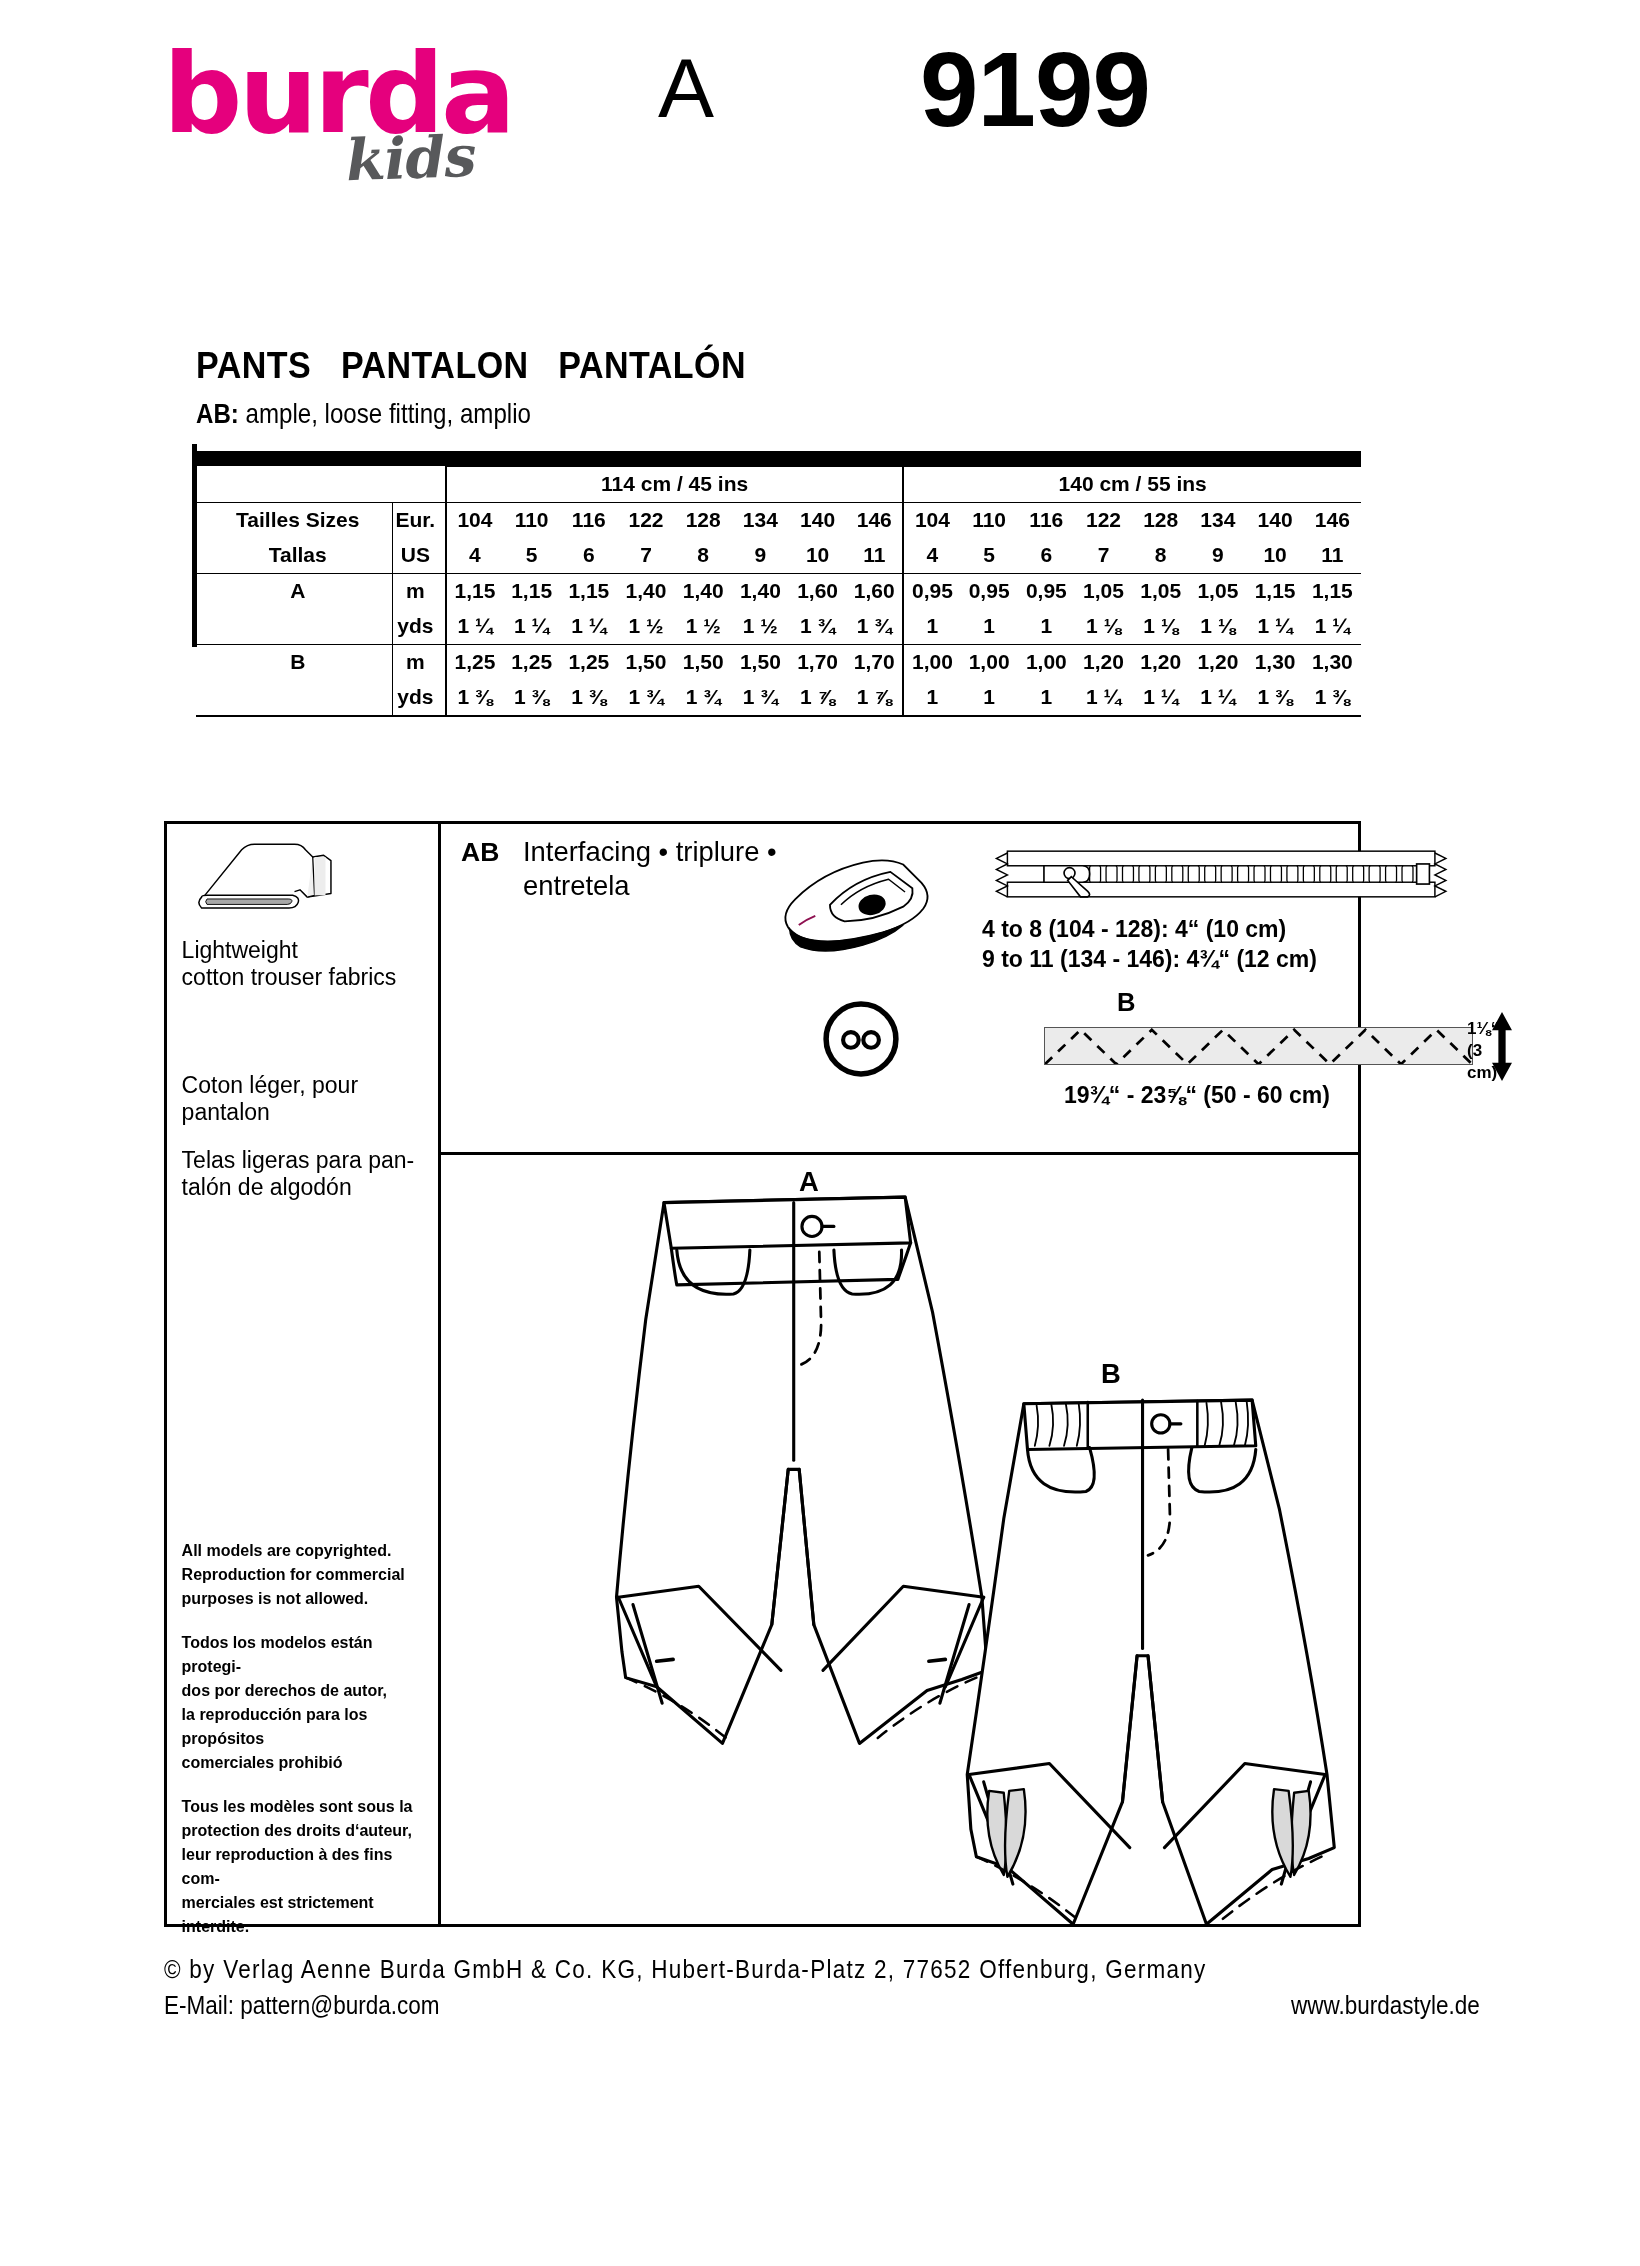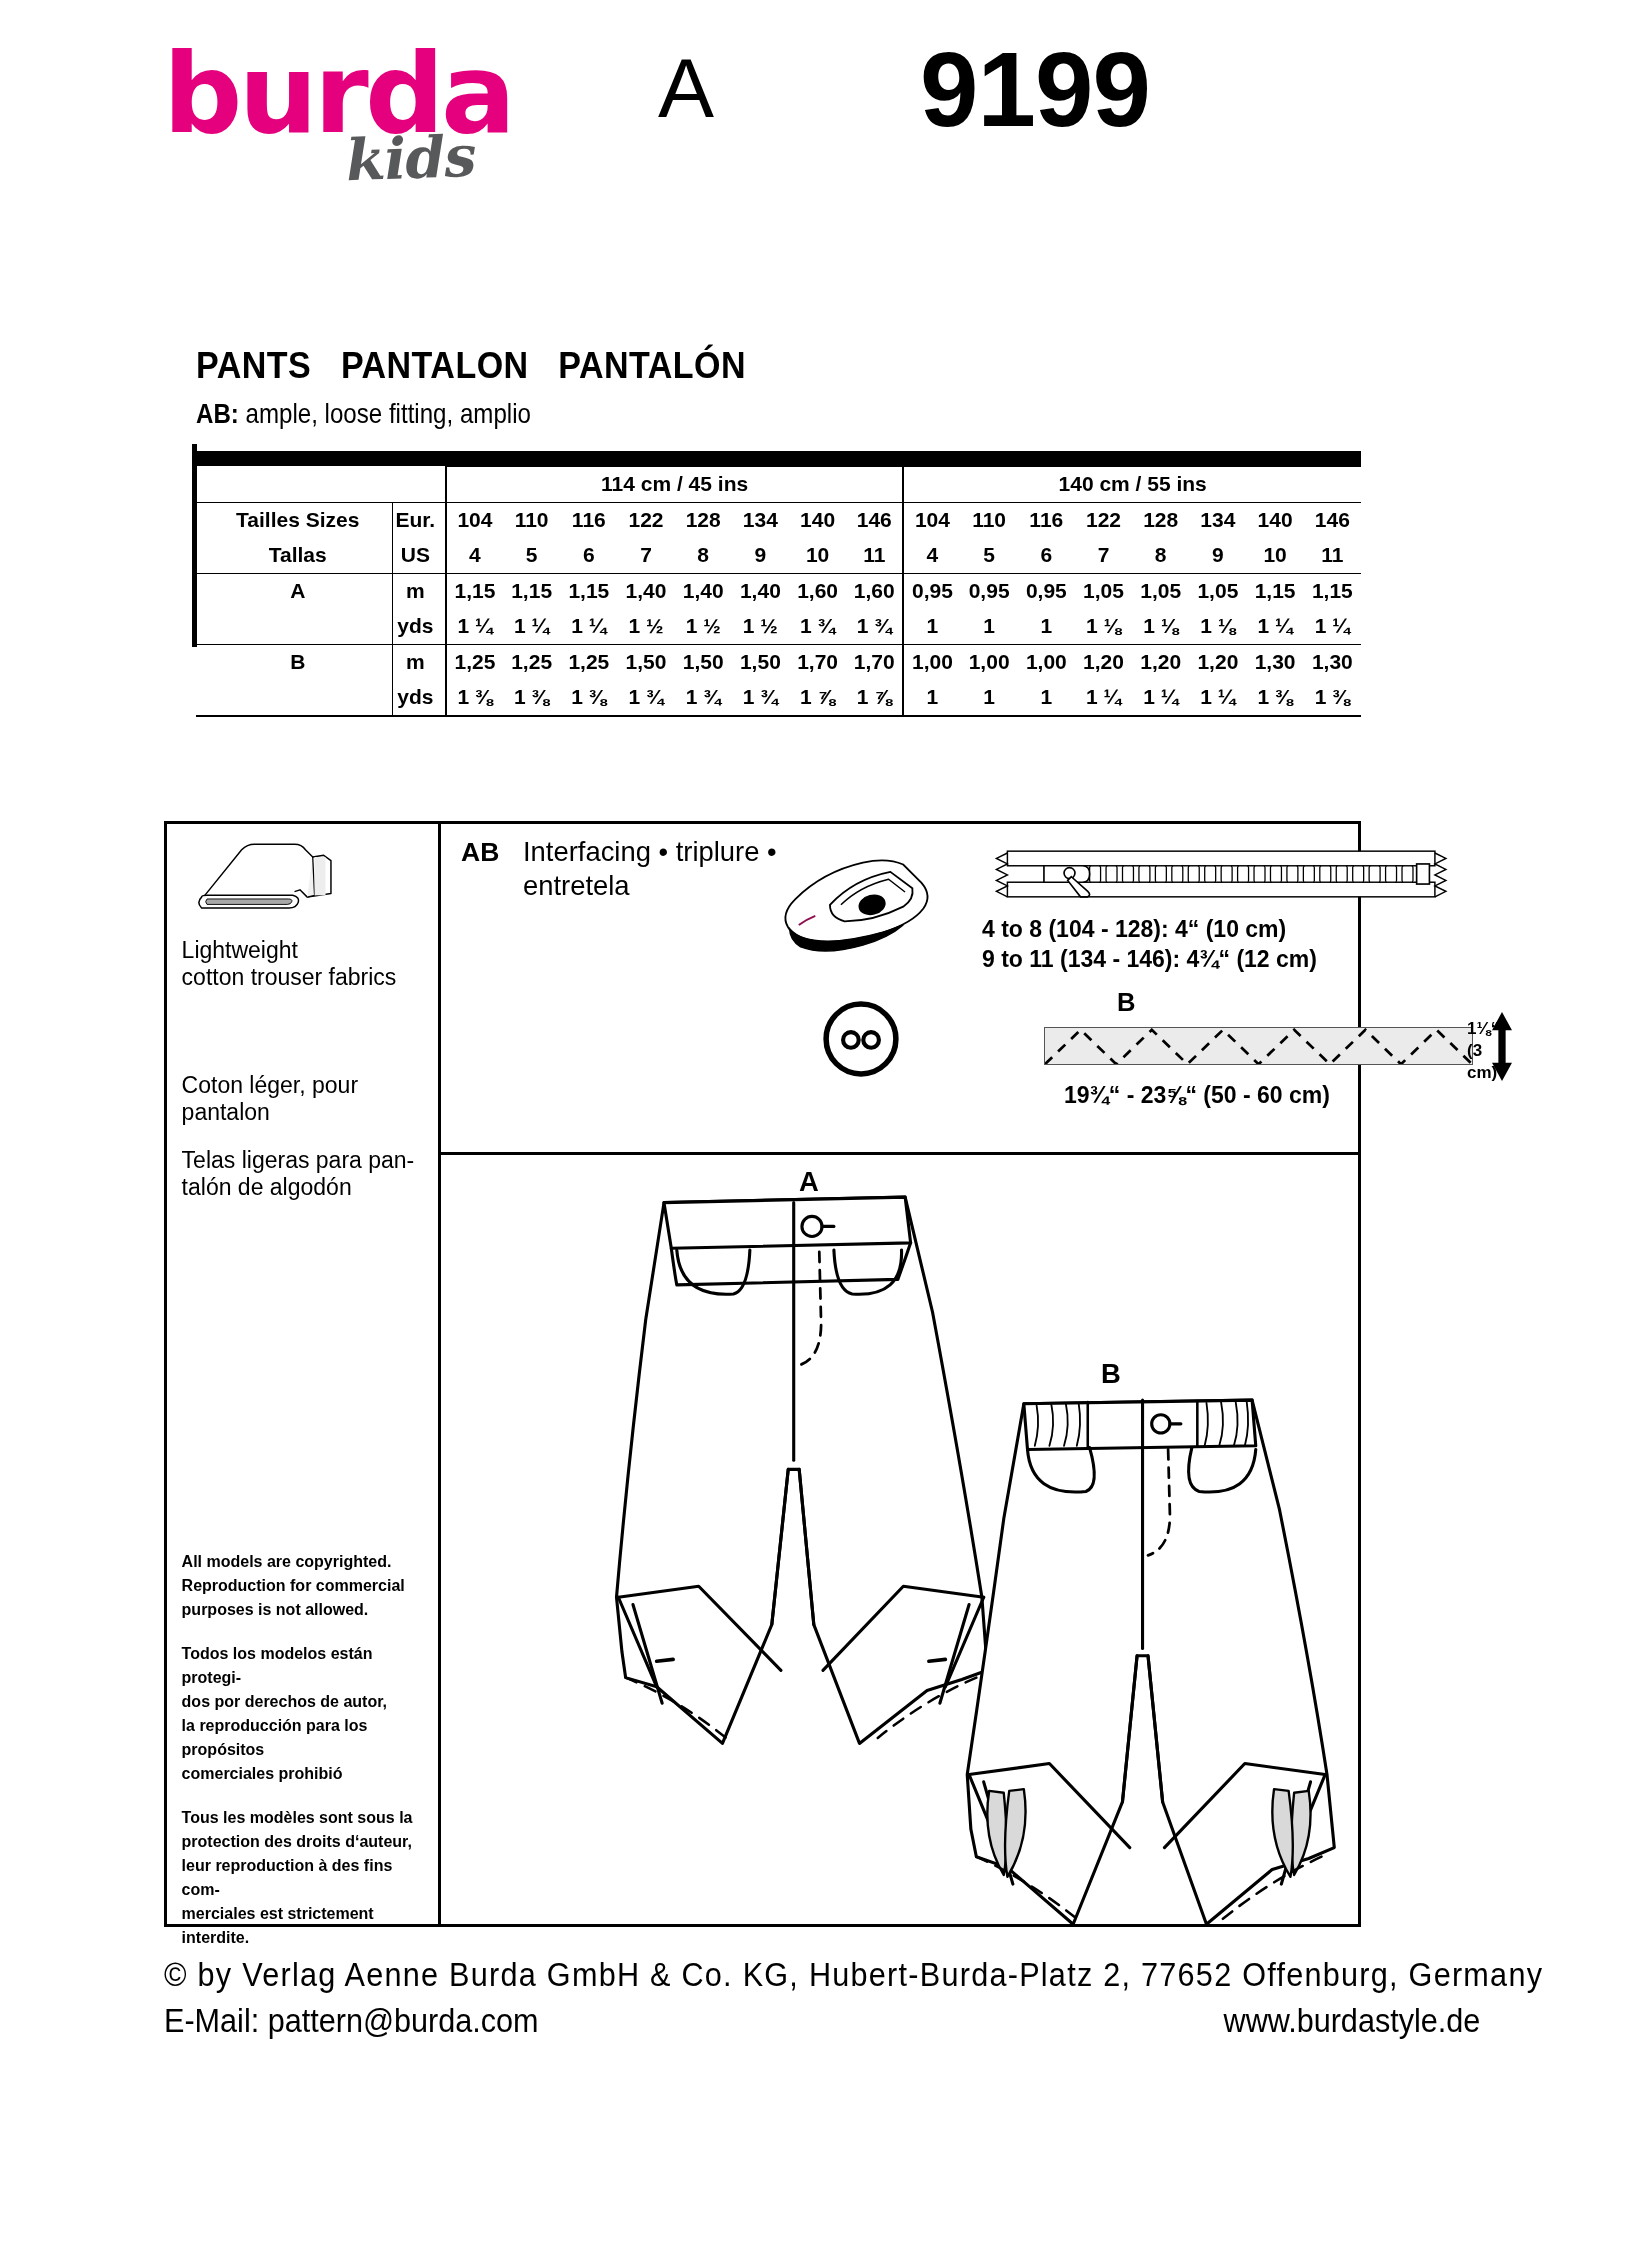--- a/index.html
+++ b/index.html
@@ -192,21 +192,21 @@
 
   #copyright-block {
     position: absolute;
     left: 14.6px; top: 715px;
     width: 247px;
     font-size: 16px;
     font-weight: bold;
     line-height: 1.5;
     font-family: "Liberation Sans Narrow", "Liberation Sans", sans-serif;
   }
-  #copyright-block p { margin: 11px 0 20px 0; }
+  #copyright-block p { margin: 0 0 20px 0; }
 
   
   #notions-ab {
     position: absolute;
     left: 20px; top: 12.8px;
     font-size: 26.5px;
     font-weight: bold;
   }
   #notions-interfacing {
     position: absolute;
@@ -297,21 +297,21 @@
     left: 484px; top: 236px;
     width: 457px; height: 557px;
   }
 
   
   #footer {
     position: absolute;
     left: 164px; top: 1955px;
     width: 1316px;
     font-family: "Liberation Sans Narrow", "Liberation Sans", sans-serif;
-    font-size: 34px;
+    font-size: 25px;
   }
   #footer-line1 {
     transform: scaleX(0.9);
     transform-origin: left center;
     white-space: nowrap;
     letter-spacing: 1.4px;
   }
   #footer-line2 {
     margin-top: 7.3px;
     position: relative;

